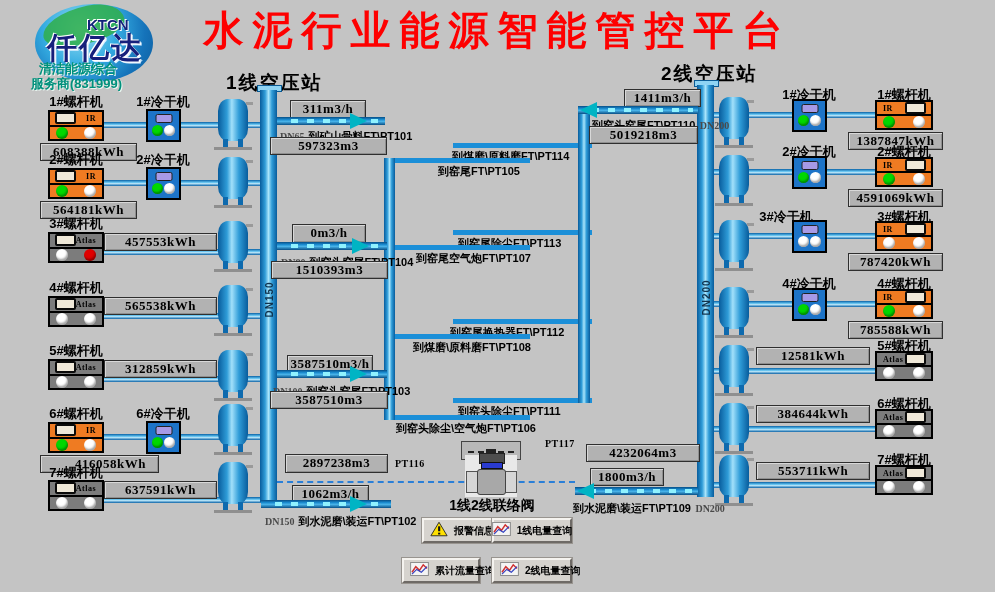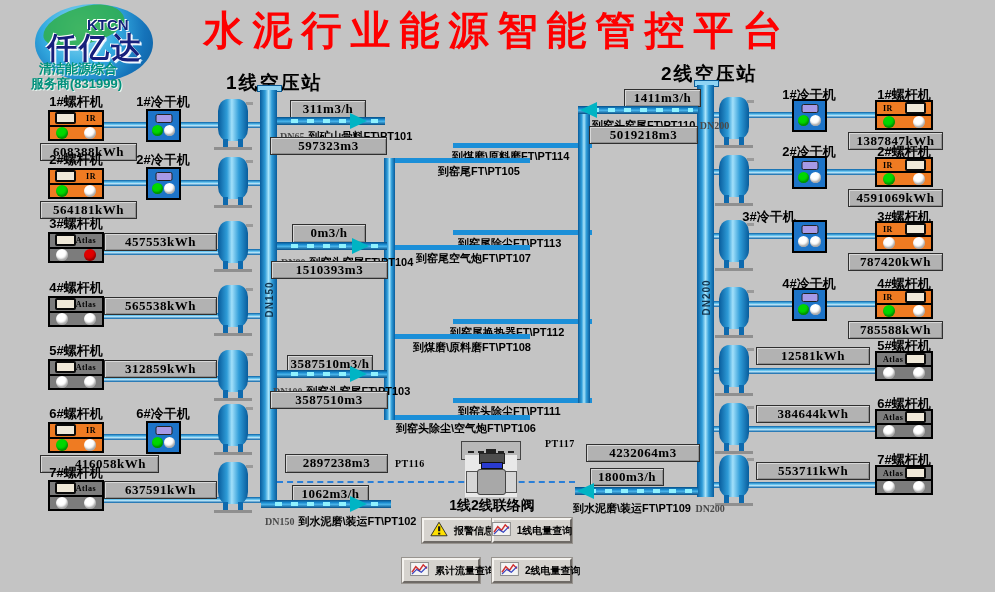--- a/index.html
+++ b/index.html
@@ -318,21 +318,21 @@
       <div class="abs machine orange" style="left: 875px; top: 221px; width: 58px; height: 30px;">
         <div class="band top">
           <div class="disp" style="right: 5px;"></div>
           <div class="brand" style="left: 6px;">IR</div>
         </div>
         <div class="band">
           <div class="light" style="left: 6px; background: rgb(255, 255, 255);"></div>
           <div class="light" style="right: 6px; background: rgb(255, 255, 255);"></div>
         </div>
       </div>
-      <div class="abs mlabel" style="left: 733px; top: 208px; width: 72px;">3#冷干机</div>
+      <div class="abs mlabel" style="left: 750px; top: 208px; width: 72px;">3#冷干机</div>
       <div class="abs dryer" style="left: 792px; top: 220px; width: 35px; height: 33px;">
         <div class="dtop"></div>
         <div class="dlight" style="left: 4px; background: rgb(255, 255, 255);"></div>
         <div class="dlight" style="right: 4px; background: rgb(255, 255, 255);"></div>
       </div>
       <div class="abs vbox" style="left: 848px; top: 253px; width: 93px; height: 16px;">787420kWh</div>
       <div class="abs hconn" style="left: 712px; top: 301px; width: 167px;"></div>
       <div class="abs" style="left: 719px; top: 287px; width: 30px; height: 52px;">
         <div class="tankbody"></div>
         <div class="tleg" style="left: 5px;"></div>

